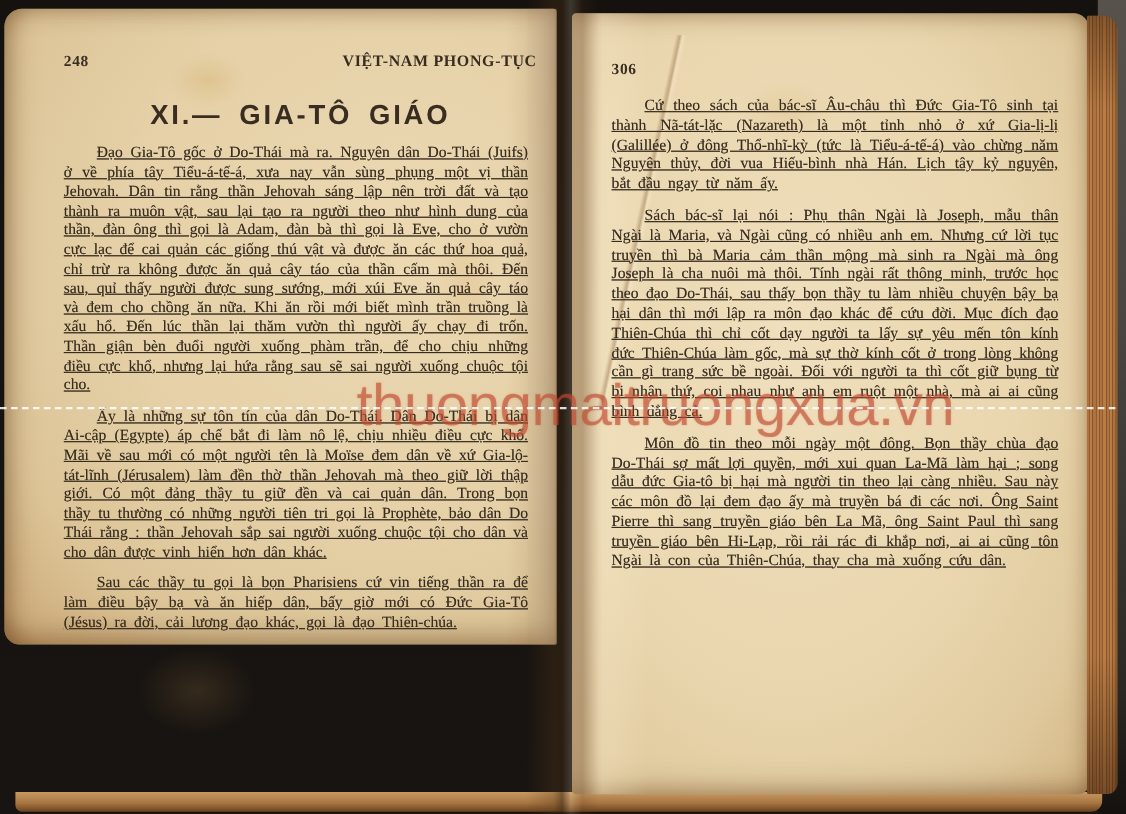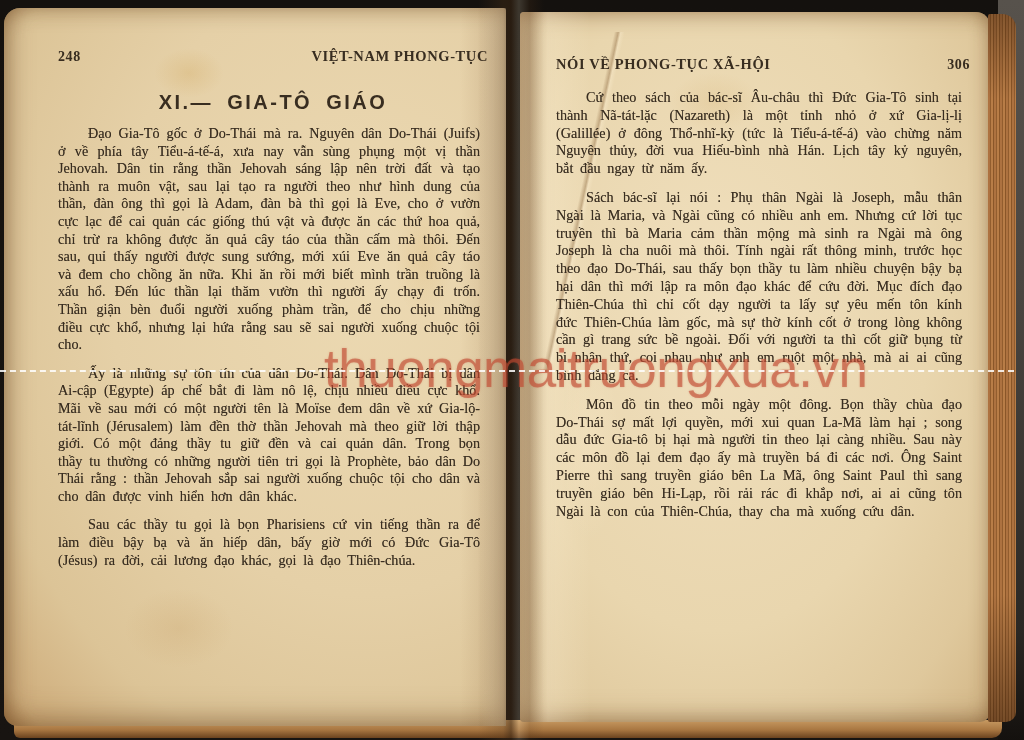--- a/index.html
+++ b/index.html
@@ -15,21 +15,21 @@
   }
   
   .book-bottom{
     position:absolute;left:14px;bottom:2px;width:988px;height:18px;
     background:linear-gradient(180deg,#c79a62 0%,#a87641 55%,#6b431f 100%);
     border-radius:0 0 10px 6px;
   }
   
   .page{position:absolute;box-sizing:border-box;}
   .page-left{
-    left:4px;top:8px;width:502px;height:718px;
+    left:4px;top:8px;width:502px;height:578px;
     border-radius:16px 3px 2px 14px;
     background:
       radial-gradient(ellipse at 72% 38%, #ecd9b2 0%, #e5d0a7 50%, #dcc497 78%, #cfae7d 95%, #c29a67 100%);
     box-shadow:inset 14px 0 26px -12px rgba(105,70,35,.55),
                inset 0 -18px 30px -14px rgba(110,70,30,.55),
                inset 0 14px 22px -14px rgba(110,70,30,.45);
   }
   .page-right{
     left:520px;top:12px;width:470px;height:710px;
     border-radius:4px 14px 10px 4px;
@@ -81,28 +81,29 @@
   .stain-e{left:40px;top:330px;width:60px;height:200px;background:radial-gradient(ellipse,rgba(255,240,210,.25),transparent 70%);}
   
   .content{position:relative;z-index:3;color:#382d20;}
   .content-left{padding:40px 18px 0 54px;}
   .content-right{padding:44px 20px 0 36px;}
   .header-row{display:flex;justify-content:space-between;align-items:baseline;
     font-size:14.5px;font-weight:bold;letter-spacing:.6px;}
   .pgnum{font-size:14px;font-weight:bold;}
   .running{font-size:14.5px;}
   .section-heading{
-    text-align:center;font-weight:bold;font-size:20px;letter-spacing:2.5px;
+    text-align:center;font-weight:bold;font-size:25px;letter-spacing:2.5px;
     margin:26px 0 4px 0;word-spacing:6px;
     font-family:"Liberation Sans","DejaVu Sans",sans-serif;
   }
   .para{
     margin:11px 8px 0 0;text-indent:30px;text-align:justify;
     font-size:14.2px;line-height:17.6px;word-spacing:3.2px;
     text-shadow:0 0 .4px rgba(56,45,32,.55);
+    text-decoration:underline;
   }
   .content-right .header-row{margin-bottom:16px;}
   .content-right .para{line-height:17.8px;}
   
   .dash-line{
     position:absolute;left:0;top:370px;width:1014px;height:0;z-index:30;
     border-top:2px dashed rgba(255,255,255,.85);pointer-events:none;
   }
   .watermark{
     position:absolute;left:324px;top:338px;z-index:29;
@@ -135,21 +136,20 @@
   </div>
 </div>
 
 <div class="page page-right">
   <div class="fold-light-right"></div>
   <div class="crease-right-diag"></div>
   <div class="stain stain-d"></div>
   <div class="stain stain-e"></div>
   <div class="content content-right">
     <div class="header-row">
-      <span class="running">NÓI VỀ PHONG-TỤC XÃ-HỘI</span>
       <span class="pgnum">306</span>
     </div>
     <p class="para">Cứ theo sách của bác-sĩ Âu-châu thì Đức Gia-Tô sinh tại thành Nã-tát-lặc (Nazareth) là một tỉnh nhỏ ở xứ Gia-lị-lị (Galillée) ở đông Thổ-nhĩ-kỳ (tức là Tiểu-á-tế-á) vào chừng năm Nguyên thủy, đời vua Hiếu-bình nhà Hán. Lịch tây kỷ nguyên, bắt đầu ngay từ năm ấy.</p>
     <p class="para">Sách bác-sĩ lại nói : Phụ thân Ngài là Joseph, mẫu thân Ngài là Maria, và Ngài cũng có nhiều anh em. Nhưng cứ lời tục truyền thì bà Maria cảm thần mộng mà sinh ra Ngài mà ông Joseph là cha nuôi mà thôi. Tính ngài rất thông minh, trước học theo đạo Do-Thái, sau thấy bọn thầy tu làm nhiều chuyện bậy bạ hại dân thì mới lập ra môn đạo khác để cứu đời. Mục đích đạo Thiên-Chúa thì chỉ cốt dạy người ta lấy sự yêu mến tôn kính đức Thiên-Chúa làm gốc, mà sự thờ kính cốt ở trong lòng không cần gì trang sức bề ngoài. Đối với người ta thì cốt giữ bụng từ bi nhân thứ, coi nhau như anh em ruột một nhà, mà ai ai cũng bình đẳng cả.</p>
     <p class="para">Môn đồ tin theo mỗi ngày một đông. Bọn thầy chùa đạo Do-Thái sợ mất lợi quyền, mới xui quan La-Mã làm hại ; song dẫu đức Gia-tô bị hại mà người tin theo lại càng nhiều. Sau này các môn đồ lại đem đạo ấy mà truyền bá đi các nơi. Ông Saint Pierre thì sang truyền giáo bên La Mã, ông Saint Paul thì sang truyền giáo bên Hi-Lạp, rồi rải rác đi khắp nơi, ai ai cũng tôn Ngài là con của Thiên-Chúa, thay cha mà xuống cứu dân.</p>
   </div>
 </div>
 
 <div class="gutter"></div>
 <div class="fore-edge"></div>

